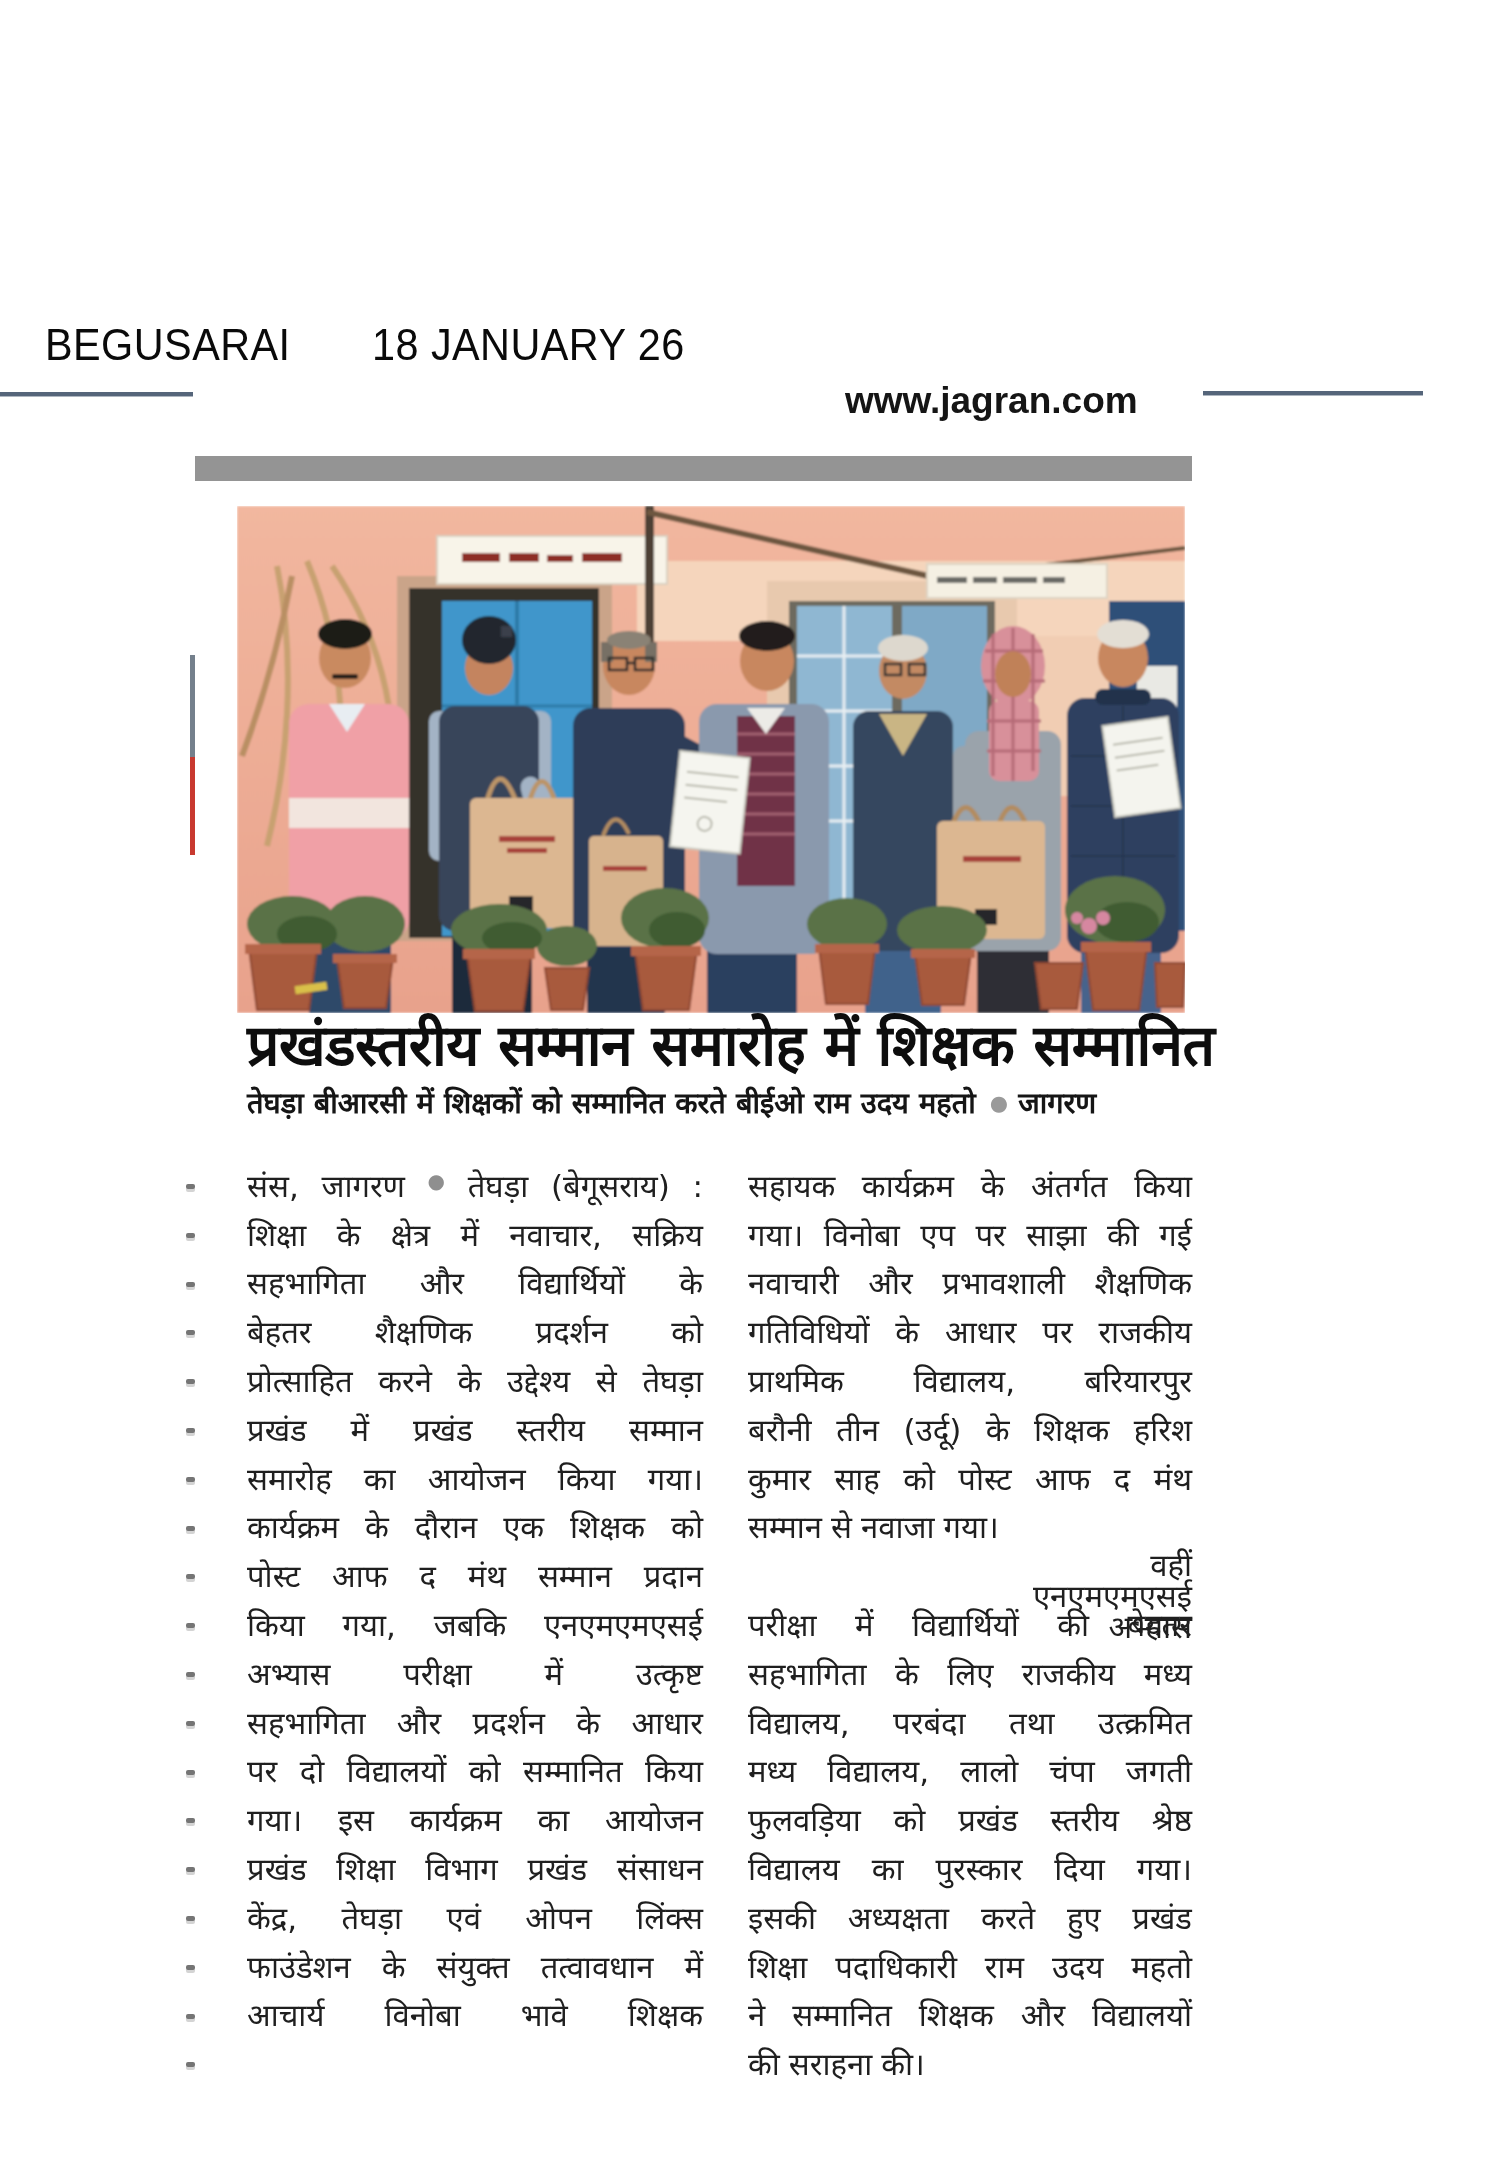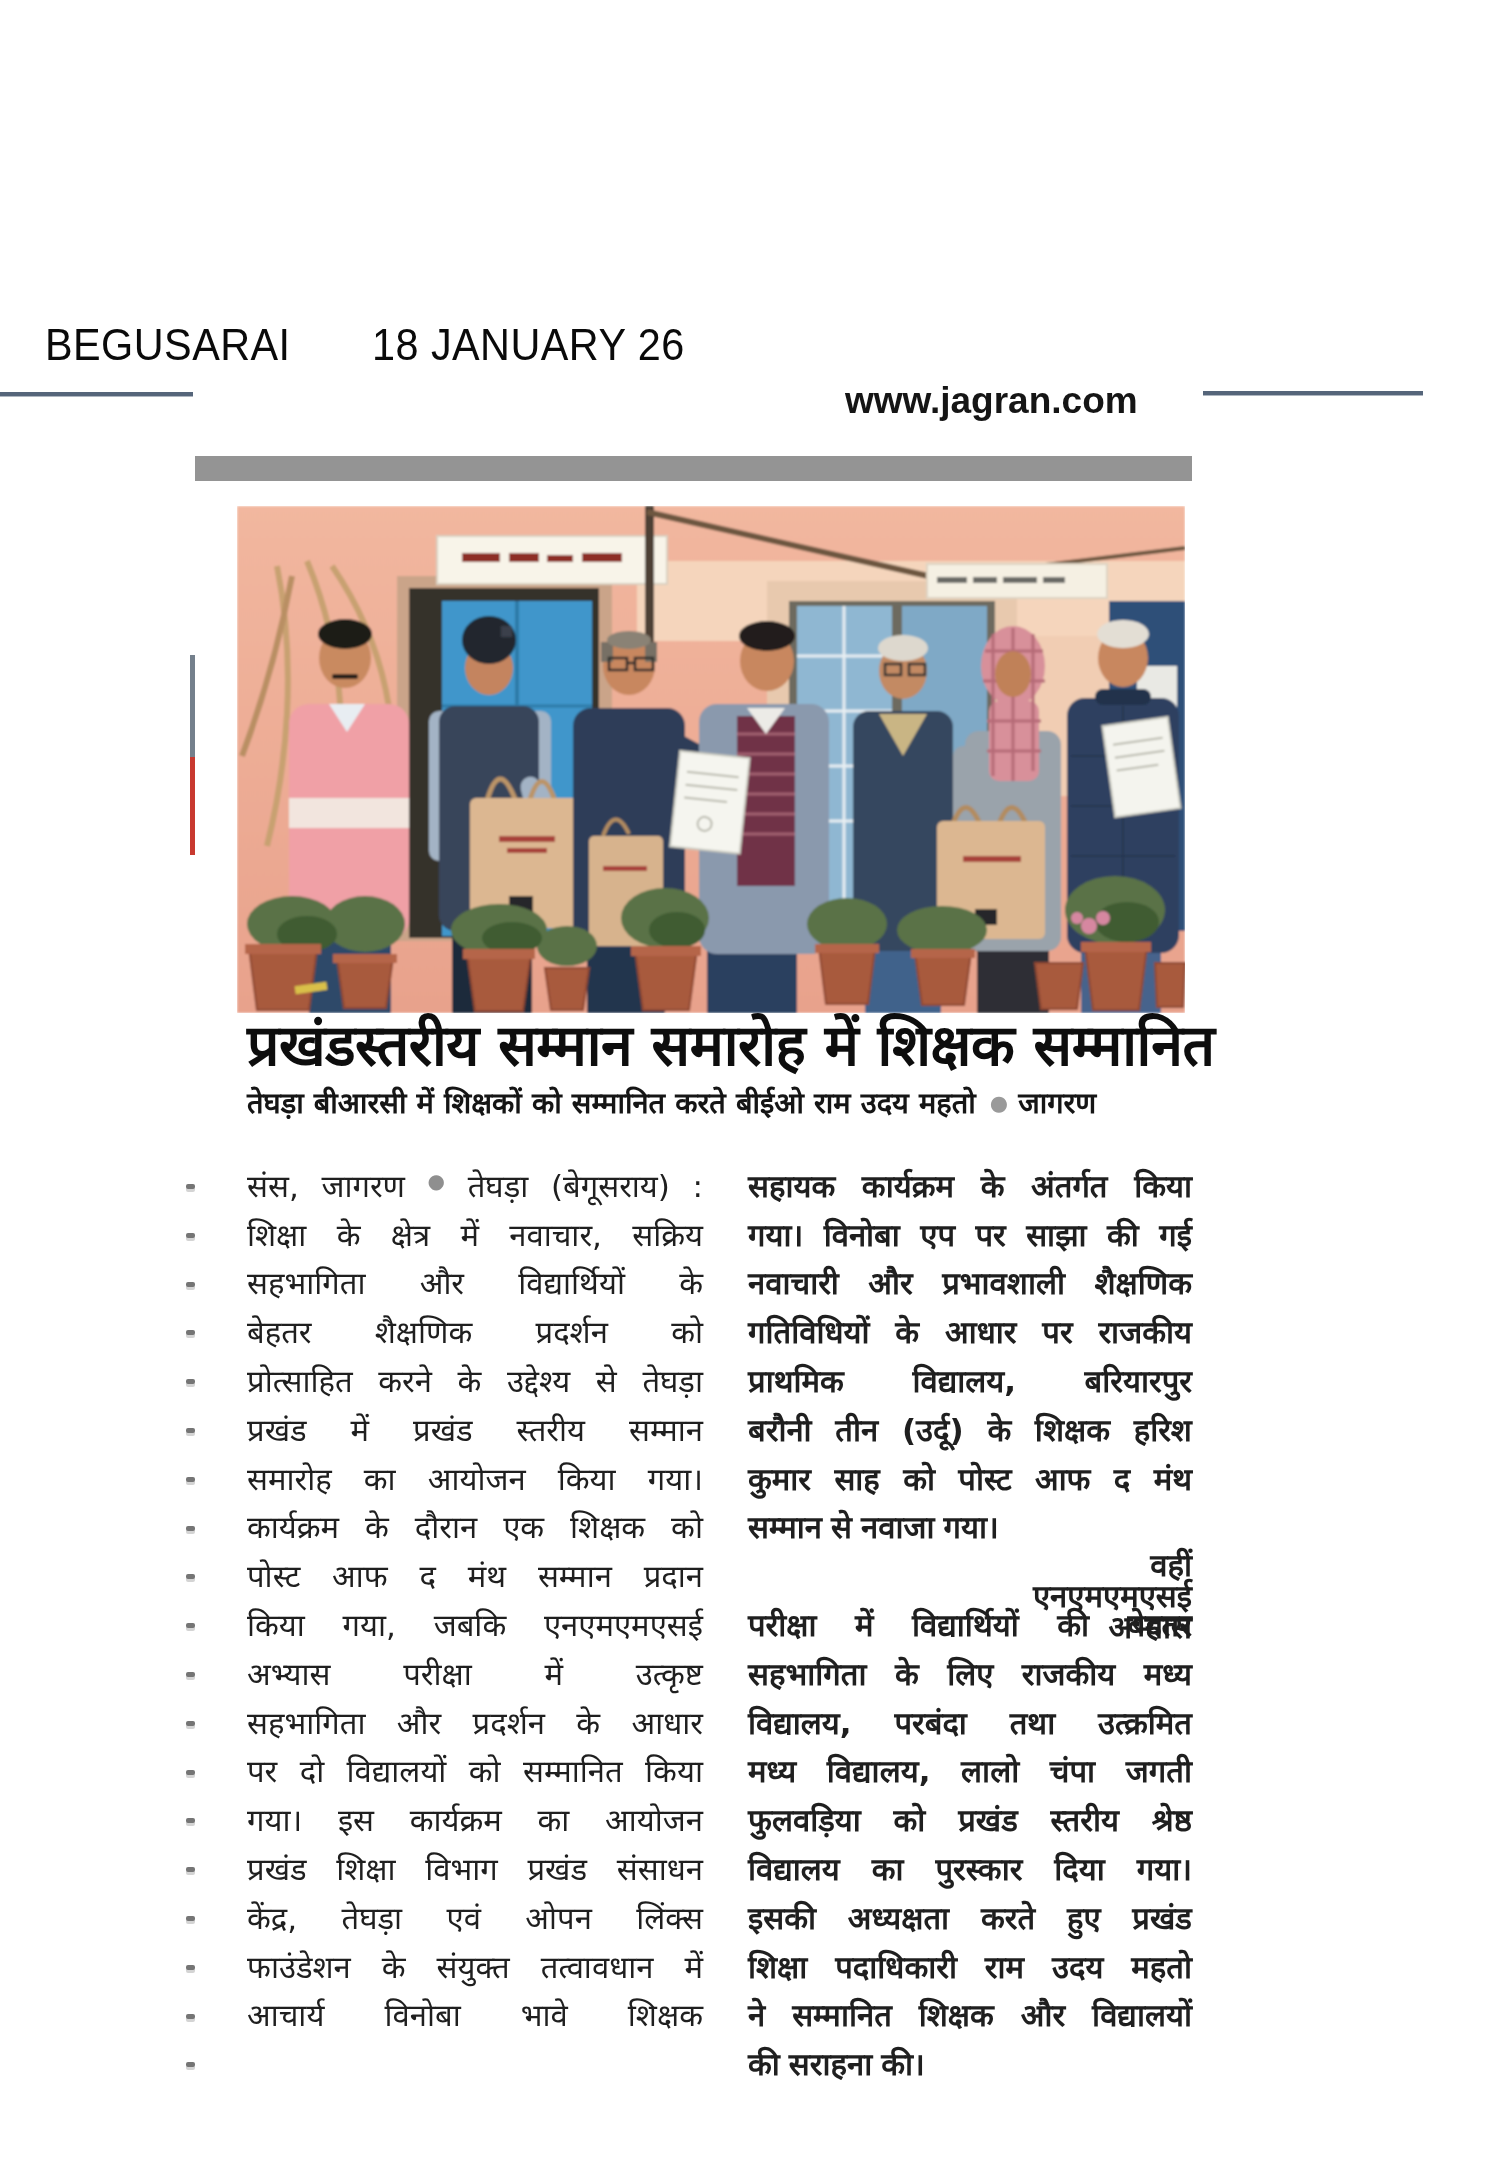--- a/index.html
+++ b/index.html
@@ -469,21 +469,21 @@
       <span>तत्वावधान</span>
       <span>में</span>
     </div>
     <div class="line j">
       <span>आचार्य</span>
       <span>विनोबा</span>
       <span>भावे</span>
       <span>शिक्षक</span>
     </div>
   </div>
-<div class="col" style="left:748px;width:444px;font-weight:bold;">
+<div class="col" style="left:748px;width:444px;">
     <div class="line j">
       <span>सहायक</span>
       <span>कार्यक्रम</span>
       <span>के</span>
       <span>अंतर्गत</span>
       <span>किया</span>
     </div>
     <div class="line j">
       <span>गया।</span>
       <span>विनोबा</span>

